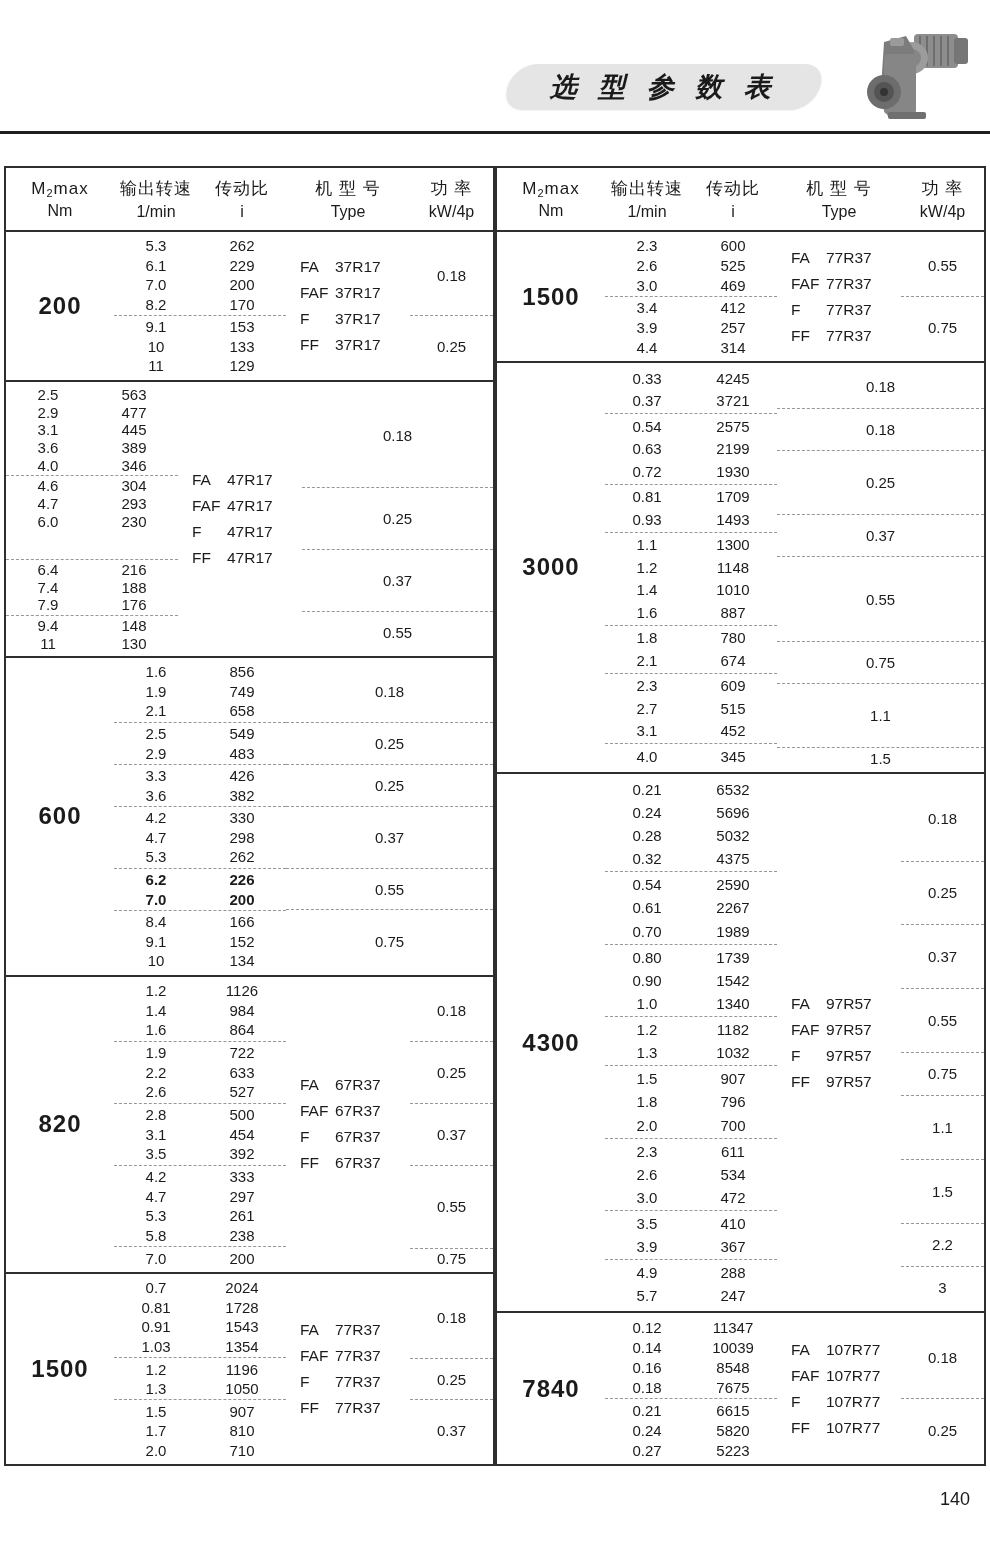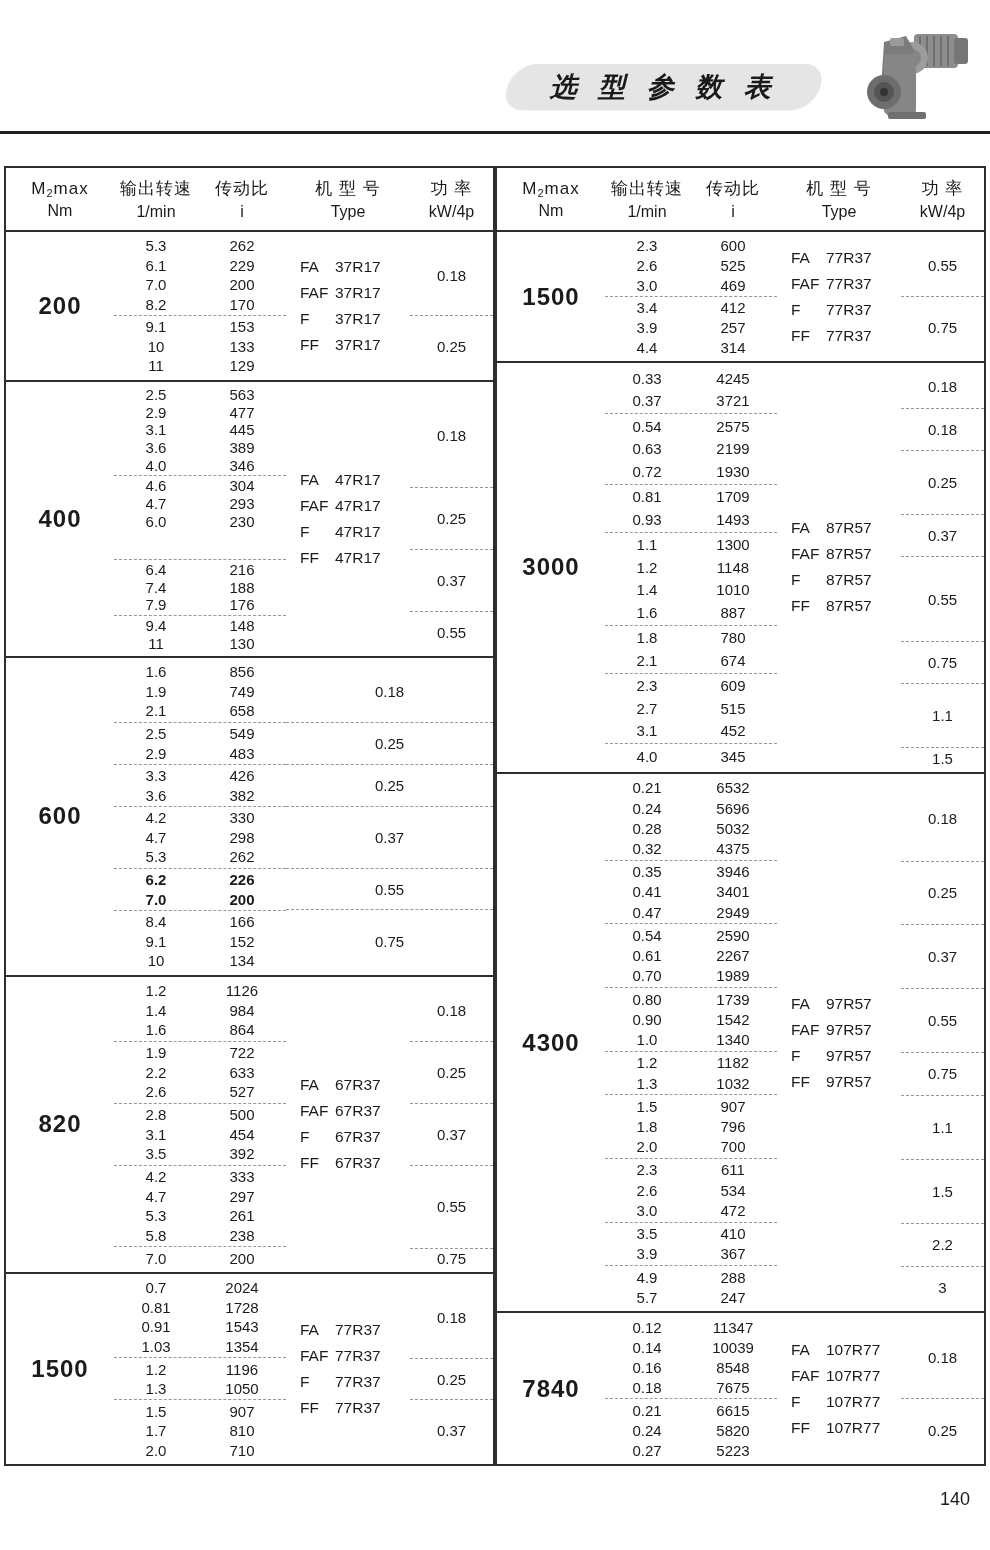--- a/index.html
+++ b/index.html
@@ -173,21 +173,20 @@
                 <div class="type-line"><span class="tprefix">F</span><span class="tmodel">37R17</span></div>
                 <div class="type-line"><span class="tprefix">FF</span><span class="tmodel">37R17</span></div>
               </div>
             </div>
             <div class="c-pow">
               <div class="pgroup" style="flex-grow: 4;">0.18</div>
               <div class="pgroup" style="flex-grow: 3;">0.25</div>
             </div>
           </div>
           <div class="block" style="flex-grow: 13;">
-            <div class="c-m2">400</div>
             <div class="c-mid">
               <div class="group" style="flex-grow: 5;">
                 <div class="ln">
                   <span class="sp">2.5</span>
                   <span class="ra">563</span>
                 </div>
                 <div class="ln">
                   <span class="sp">2.9</span>
                   <span class="ra">477</span>
                 </div>
@@ -637,28 +636,20 @@
                 <div class="ln">
                   <span class="sp">3.1</span>
                   <span class="ra">452</span>
                 </div>
               </div>
               <div class="group" style="flex-grow: 1;">
                 <div class="ln">
                   <span class="sp">4.0</span>
                   <span class="ra">345</span>
                 </div>
-              </div>
-            </div>
-            <div class="c-type">
-              <div class="type-stack">
-                <div class="type-line"><span class="tprefix">FA</span><span class="tmodel">87R57</span></div>
-                <div class="type-line"><span class="tprefix">FAF</span><span class="tmodel">87R57</span></div>
-                <div class="type-line"><span class="tprefix">F</span><span class="tmodel">87R57</span></div>
-                <div class="type-line"><span class="tprefix">FF</span><span class="tmodel">87R57</span></div>
               </div>
             </div>
             <div class="c-pow">
               <div class="pgroup" style="flex-grow: 2;">0.18</div>
               <div class="pgroup" style="flex-grow: 2;">0.18</div>
               <div class="pgroup" style="flex-grow: 3;">0.25</div>
               <div class="pgroup" style="flex-grow: 2;">0.37</div>
               <div class="pgroup" style="flex-grow: 4;">0.55</div>
               <div class="pgroup" style="flex-grow: 2;">0.75</div>
               <div class="pgroup" style="flex-grow: 3;">1.1</div>
@@ -677,34 +668,20 @@
                   <span class="sp">0.24</span>
                   <span class="ra">5696</span>
                 </div>
                 <div class="ln">
                   <span class="sp">0.28</span>
                   <span class="ra">5032</span>
                 </div>
                 <div class="ln">
                   <span class="sp">0.32</span>
                   <span class="ra">4375</span>
-                </div>
-              </div>
-              <div class="group" style="flex-grow: 3;">
-                <div class="ln">
-                  <span class="sp">0.35</span>
-                  <span class="ra">3946</span>
-                </div>
-                <div class="ln">
-                  <span class="sp">0.41</span>
-                  <span class="ra">3401</span>
-                </div>
-                <div class="ln">
-                  <span class="sp">0.47</span>
-                  <span class="ra">2949</span>
                 </div>
               </div>
               <div class="group" style="flex-grow: 3;">
                 <div class="ln">
                   <span class="sp">0.54</span>
                   <span class="ra">2590</span>
                 </div>
                 <div class="ln">
                   <span class="sp">0.61</span>
                   <span class="ra">2267</span>

